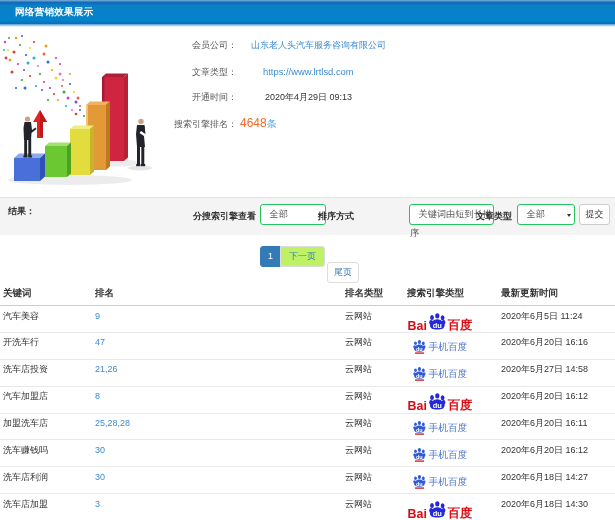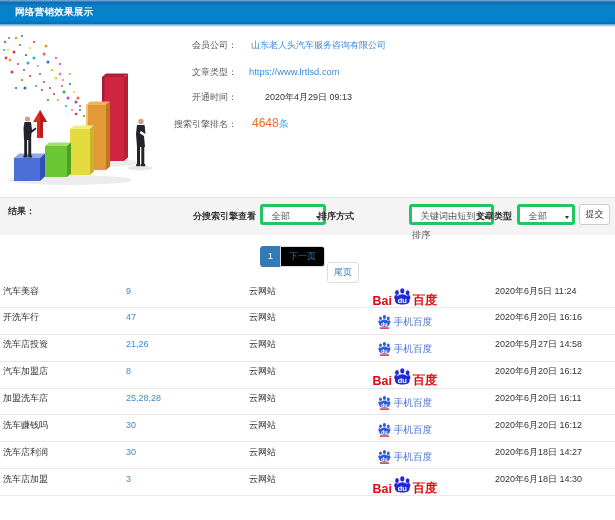--- a/index.html
+++ b/index.html
@@ -16,32 +16,32 @@
 .drow .lbl{display:inline-block;width:237px;text-align:right;color:#5a5a5a;}
 .drow .val{margin-left:14px;color:#333;}
 .drow .val.blue{color:#3d8bd4;}
 .orange{color:#f4682a;font-size:12px;}
 .lblue{color:#4aa3dd;font-size:10px;}
 
 .fbar{position:absolute;left:0;top:197px;width:615px;height:38px;background:#f4f4f4;
   border-top:1px solid #e2e2e2;box-sizing:border-box;}
 .fbar .res{position:absolute;left:8px;top:6.5px;font-size:9px;color:#333;font-weight:bold;}
 .fbar .flab{position:absolute;top:12px;font-size:9px;color:#333;font-weight:bold;}
-.sel{position:absolute;top:6px;height:21px;box-sizing:border-box;border:3px solid #22c55e;
+.sel{position:absolute;top:6px;height:21px;box-sizing:border-box;border:1px solid #22c55e;
   border-radius:3px;background:#fff;font-size:9.2px;color:#555;line-height:19px;}
 .sel .tx{padding-left:8.5px;}
 .sel .ar{position:absolute;right:3.5px;top:8.5px;width:0;height:0;border-left:2.5px solid transparent;border-right:2.5px solid transparent;border-top:3.5px solid #333;}
 .btn{position:absolute;top:6px;height:21px;box-sizing:border-box;border:1px solid #ccc;
   border-radius:3px;background:#fff;font-size:9px;color:#333;line-height:19px;text-align:center;}
 
 .pag{position:absolute;left:260px;top:246px;font-size:0;white-space:nowrap;}
 .pg{display:inline-block;vertical-align:top;height:21px;line-height:19px;box-sizing:border-box;
   border:1px solid #ddd;background:#fff;color:#337ab7;font-size:9px;text-align:center;}
 .pg.act{background:#337ab7;border-color:#337ab7;color:#fff;width:21px;border-radius:3px 0 0 3px;}
-.pg.nx{width:45px;margin-left:-1px;background:#000000;border-radius:0 3px 3px 0;}
+.pg.nx{width:45px;margin-left:-1px;background:#bef264;border-radius:0 3px 3px 0;}
 .pg.lst{width:32px;margin-left:2px;border-radius:3px;margin-top:16px;}
 
 table{position:absolute;left:0;top:281px;width:615px;border-collapse:separate;border-spacing:0;table-layout:fixed;}
 th{font-size:9.5px;color:#333;text-align:left;font-weight:bold;height:24px;
   border-bottom:1.5px solid #ccc;padding:0 0 0 3px;vertical-align:middle;}
 td{font-size:9px;color:#333;height:21.4px;border-bottom:1px solid #e9e9e9;
   padding:4.5px 0 0 3px;vertical-align:top;line-height:10px;}
 .c1{width:89px;}.c2{width:247px;}.c3{width:59px;}.c4{width:91px;}.c5{width:114px;}
 td.rk{color:#3d8bd4;}
 svg{display:block;}
@@ -154,41 +154,48 @@
     <path d="M137 95 L144.5 95 L145.5 104 L141 101 L139.5 103 L144 106 L145 117 L137 117 L136 104 Z"></path>
     <path d="M144 96 L140.5 99.5 L141.5 101 L145 98 Z"></path>
     <rect x="137" y="116" width="3" height="18.5"></rect>
     <rect x="141.3" y="116" width="3" height="18.5"></rect>
     <rect x="136.2" y="134" width="4.2" height="2.2"></rect>
     <rect x="141" y="134" width="4.2" height="2.2"></rect>
   </g>
 </svg>
 
 <div class="drow" style="top:39px;"><span class="lbl">会员公司：</span><span class="val blue">山东老人头汽车服务咨询有限公司</span></div>
-<div class="drow" style="top:65px;"><span class="lbl">文章类型：</span><span class="val blue" style="font-size:9.4px;margin-left:12px;">https://www.lrtlsd.com</span></div>
+<div class="drow" style="top:65px;"><span class="lbl">文章类型：</span><span class="val blue" style="font-size:9.4px;margin-left:26px;">https://www.lrtlsd.com</span></div>
 <div class="drow" style="top:91px;"><span class="lbl">开通时间：</span><span class="val" style="margin-left:28px;">2020年4月29日 09:13</span></div>
-<div class="drow" style="top:117px;"><span class="lbl">搜索引擎排名：</span><span class="val" style="margin-left:15px;"><span class="orange">4648</span><span class="lblue">条</span></span></div>
+<div class="drow" style="top:117px;"><span class="lbl">搜索引擎排名：</span><span class="val" style="margin-left:3px;"><span class="orange">4648</span><span class="lblue">条</span></span></div>
 
 <div class="fbar">
   <span class="res">结果：</span>
   <span class="flab" style="left:193px;">分搜索引擎查看</span>
   <div class="sel" style="left:260px;width:66px;"><span class="tx">全部</span><span class="ar"></span></div>
   <span class="flab" style="left:318px;">排序方式</span>
   <div class="sel" style="left:381px;width:85px;margin-left:28px;"><span class="tx">关键词由短到长排序</span><span class="ar"></span></div>
   <span class="flab" style="left:476px;">文章类型</span>
   <div class="sel" style="left:517px;width:58px;"><span class="tx">全部</span><span class="ar"></span></div>
   <div class="btn" style="left:579px;width:31px;">提交</div>
 </div>
 
 <div class="pag">
   <span class="pg act">1</span><span class="pg nx">下一页</span><span class="pg lst">尾页</span>
 </div>
 
 <table>
   <tbody>
+      <tr>
+        <th class="c1">关键词</th>
+        <th class="c2">排名</th>
+        <th class="c3">排名类型</th>
+        <th class="c4">搜索引擎类型</th>
+        <th class="c5">最新更新时间</th>
+      </tr>
   <tr>
         <td>汽车美容</td>
         <td class="rk">9</td>
         <td>云网站</td>
         <td class="bd">
           <svg width="67" height="20" viewBox="0 0 67 20">
             <text x="0.6" y="19" font-family="Liberation Sans,sans-serif" font-size="12.4" font-weight="bold" fill="#dc0a12">Bai</text>
             <g fill="#2428dc">
               <ellipse cx="25" cy="6.6" rx="1.9" ry="2.5"></ellipse>
               <ellipse cx="30.3" cy="4.9" rx="2.1" ry="2.7"></ellipse>

